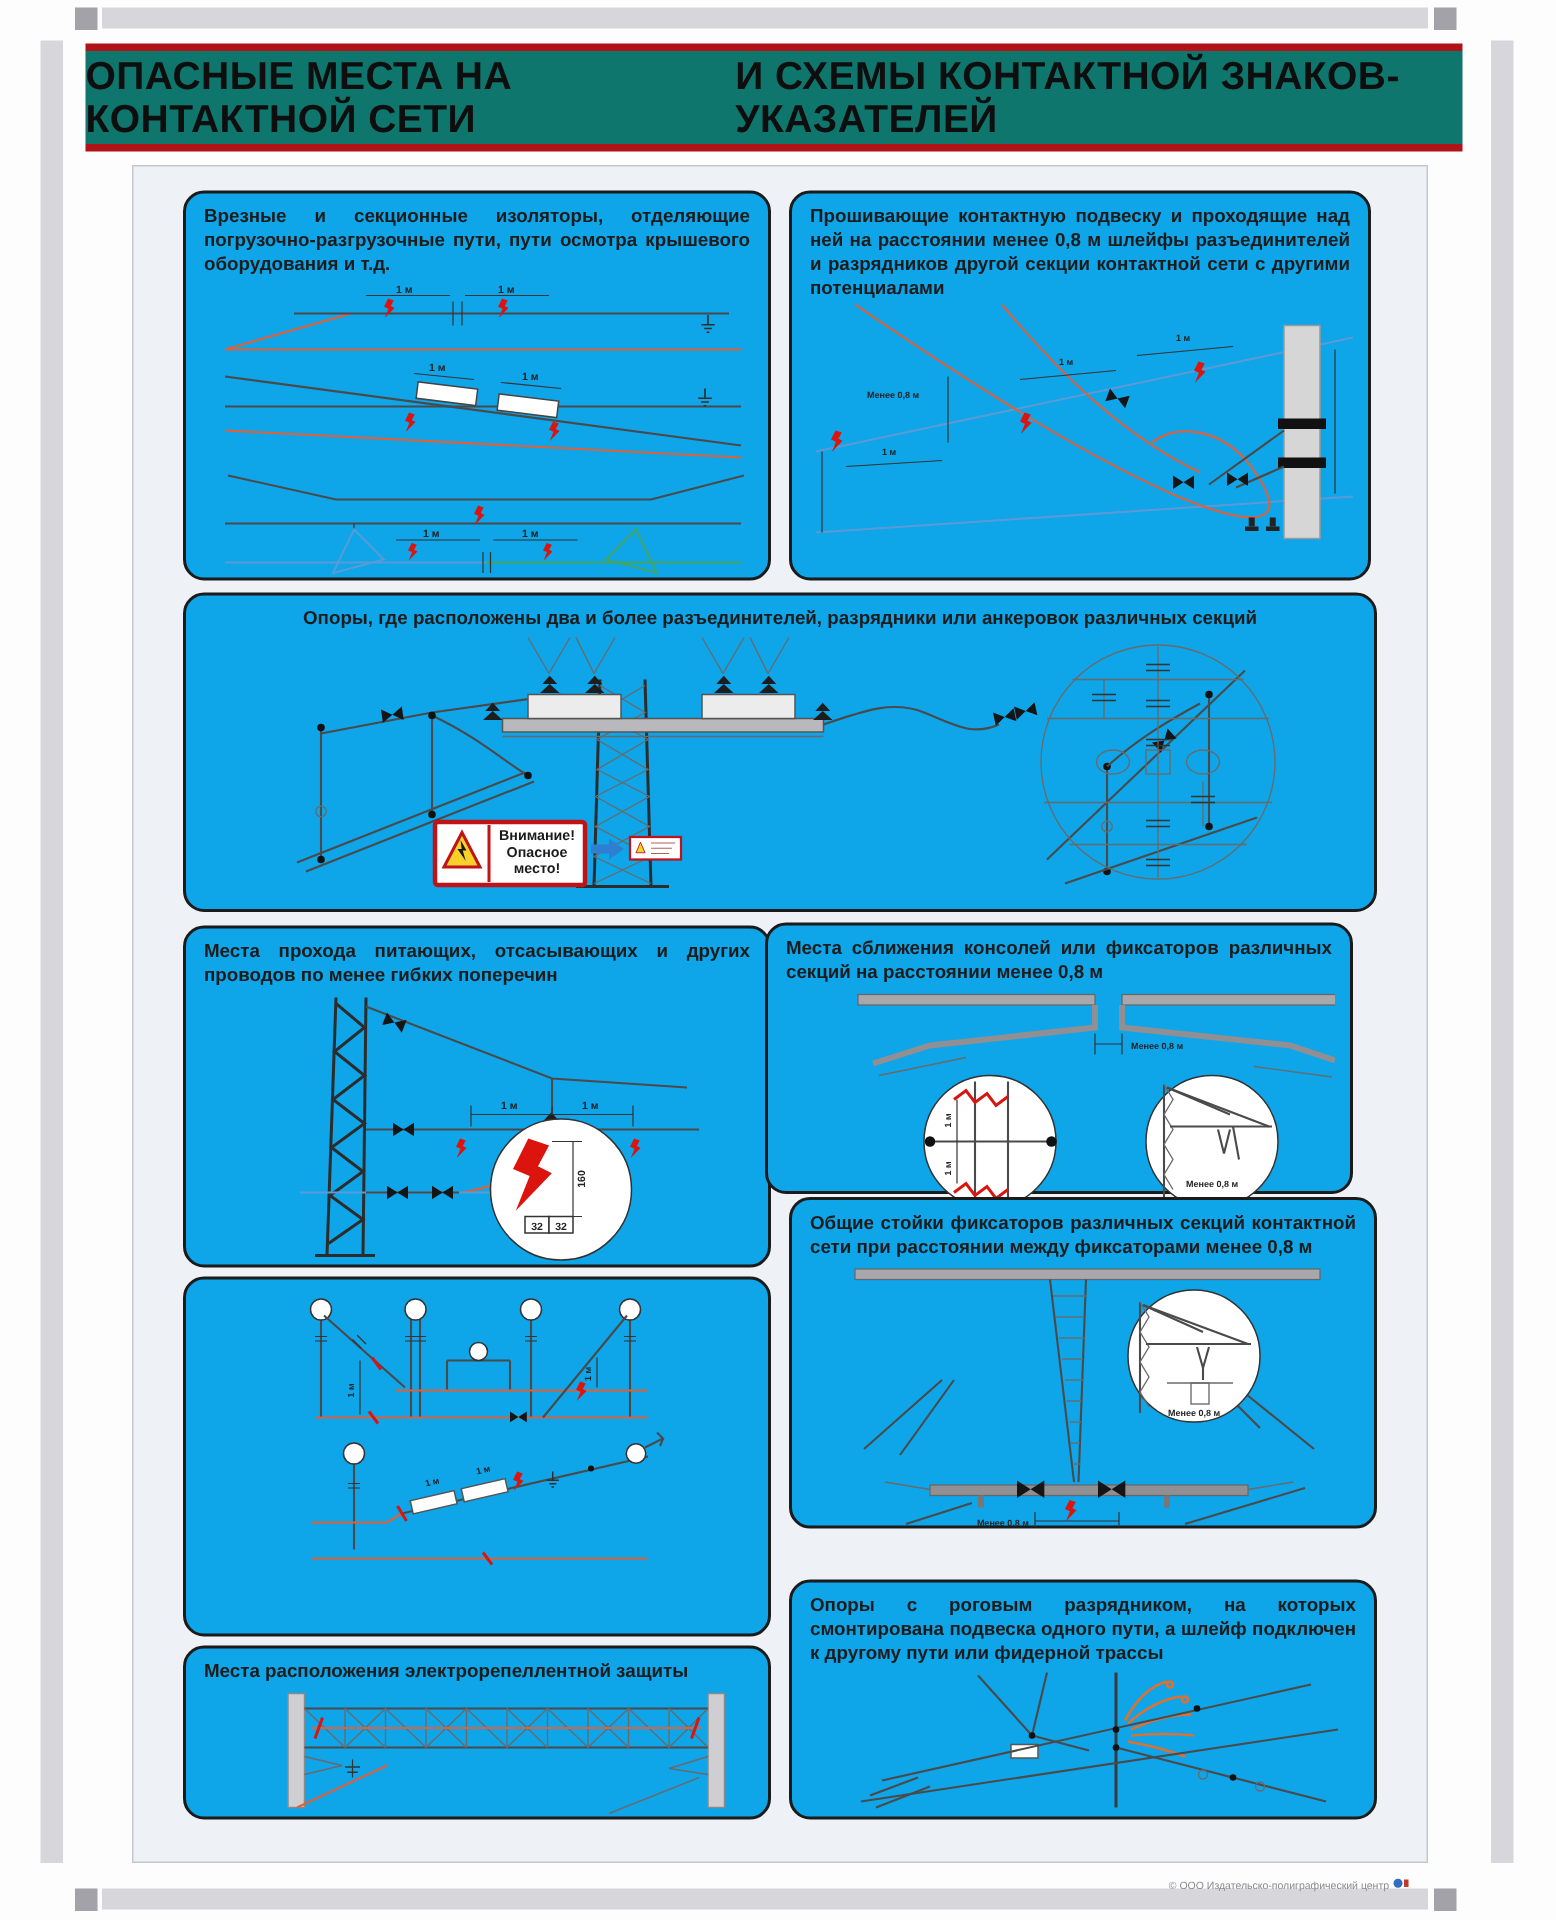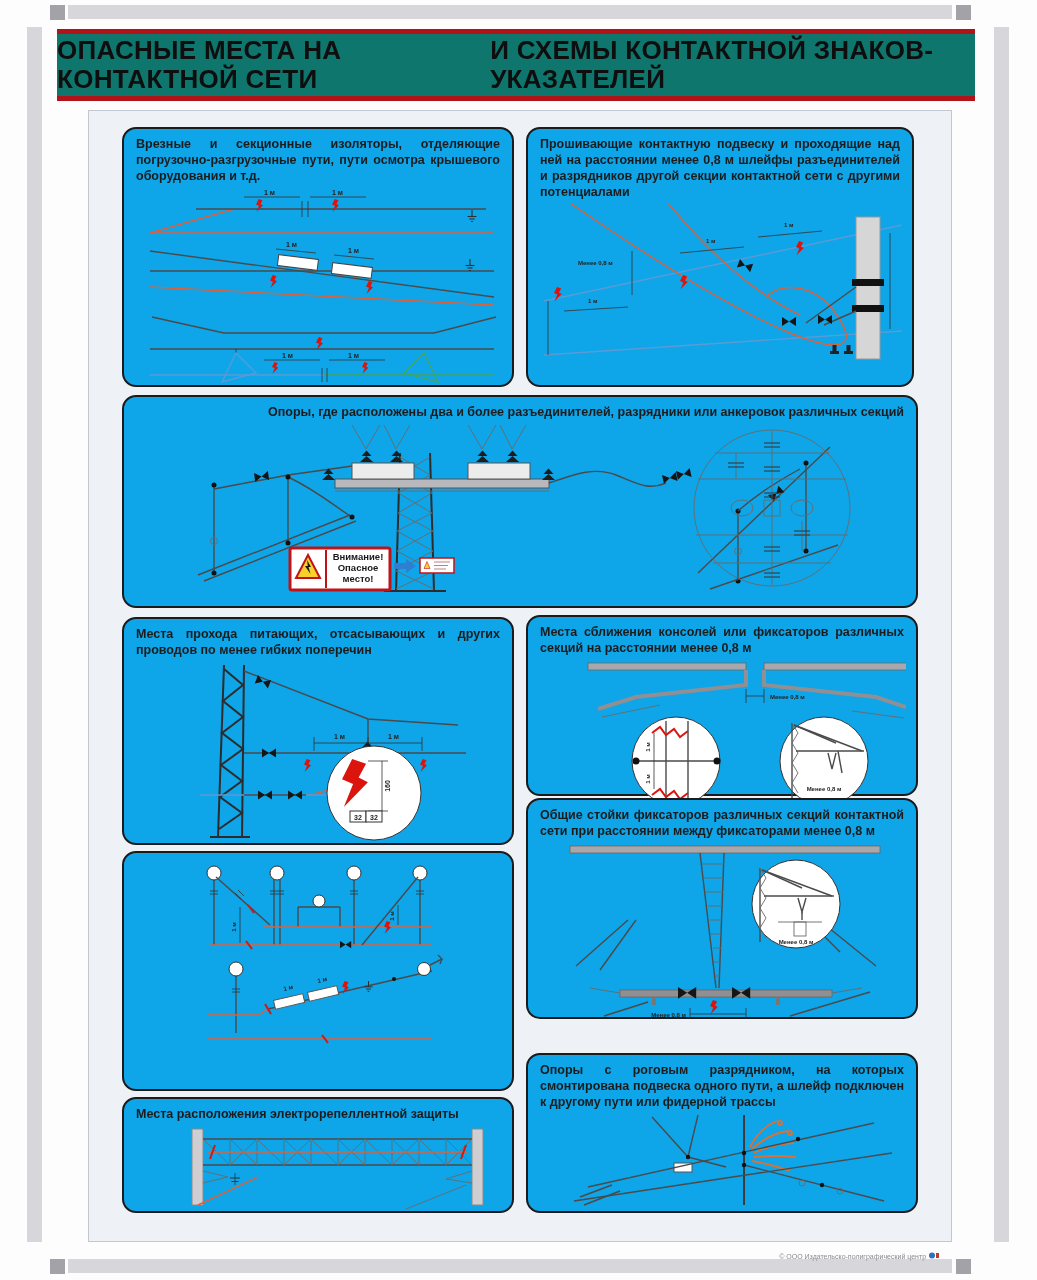--- a/index.html
+++ b/index.html
@@ -166,21 +166,21 @@
       <g fill="#222">
         <rect x="290" y="148" width="9" height="3"></rect>
           <rect x="292.5" y="142" width="4" height="6"></rect>
         <rect x="304" y="148" width="9" height="3"></rect>
           <rect x="306.5" y="142" width="4" height="6"></rect>
       </g>
     </svg>
   </div>
 
   <div class="panel" style="left:122px;top:395px;width:796px;height:213px">
-    <div class="cap" style="text-align:right">Опоры, где расположены два и более разъединителей, разрядники или анкеровок различных секций</div>
+    <div class="cap" style="text-align:center">Опоры, где расположены два и более разъединителей, разрядники или анкеровок различных секций</div>
     <svg class="dia" width="765" height="178" viewBox="0 0 765 178">
       <g>
         <line class="w" x1="76" y1="62" x2="76" y2="150"></line>
         <circle cx="76" cy="62" r="2.5" fill="#111"></circle>
           <circle cx="76" cy="150" r="2.5" fill="#111"></circle>
         <circle cx="76" cy="118" r="3.5" class="thin"></circle>
         <line class="w" x1="60" y1="152" x2="212" y2="92"></line>
         <line class="w" x1="66" y1="158" x2="218" y2="98"></line>
         <polyline class="w" points="76,66 150,52 236,40"></polyline>
         <use href="#d-ins" transform="translate(116,50) rotate(-8)"></use>
@@ -318,21 +318,21 @@
         <line class="dim" x1="232" y1="150" x2="252" y2="150"></line>
         <text class="d" transform="translate(254,125) rotate(-90)" text-anchor="middle">160</text>
         <rect x="214" y="150" width="16" height="11" fill="#fff" stroke="#333"></rect>
         <rect x="230" y="150" width="16" height="11" fill="#fff" stroke="#333"></rect>
         <text class="d" x="222" y="159" text-anchor="middle">32</text>
         <text class="d" x="238" y="159" text-anchor="middle">32</text>
       </g>
     </svg>
   </div>
 
-  <div class="panel" style="left:526px;top:615px;width:392px;height:181px">
+  <div class="panel" style="left:510px;top:615px;width:392px;height:181px">
     <div class="cap">Места сближения консолей или фиксаторов различных секций на расстоянии менее 0,8 м</div>
     <svg class="dia" width="366" height="150" viewBox="0 0 366 150">
       <g>
         <rect class="grayb" x="48" y="4" width="158" height="7"></rect>
         <path class="gray5" d="M206,11 L206,26 L96,38 L58,50"></path>
         <line class="thin" x1="62" y1="58" x2="120" y2="46"></line>
         <rect class="grayb" x="224" y="4" width="152" height="7"></rect>
         <path class="gray5" d="M224,11 L224,26 L336,38 L366,48"></path>
         <line class="thin" x1="312" y1="52" x2="364" y2="59"></line>
         <line class="dim" x1="206" y1="30" x2="206" y2="44"></line>

